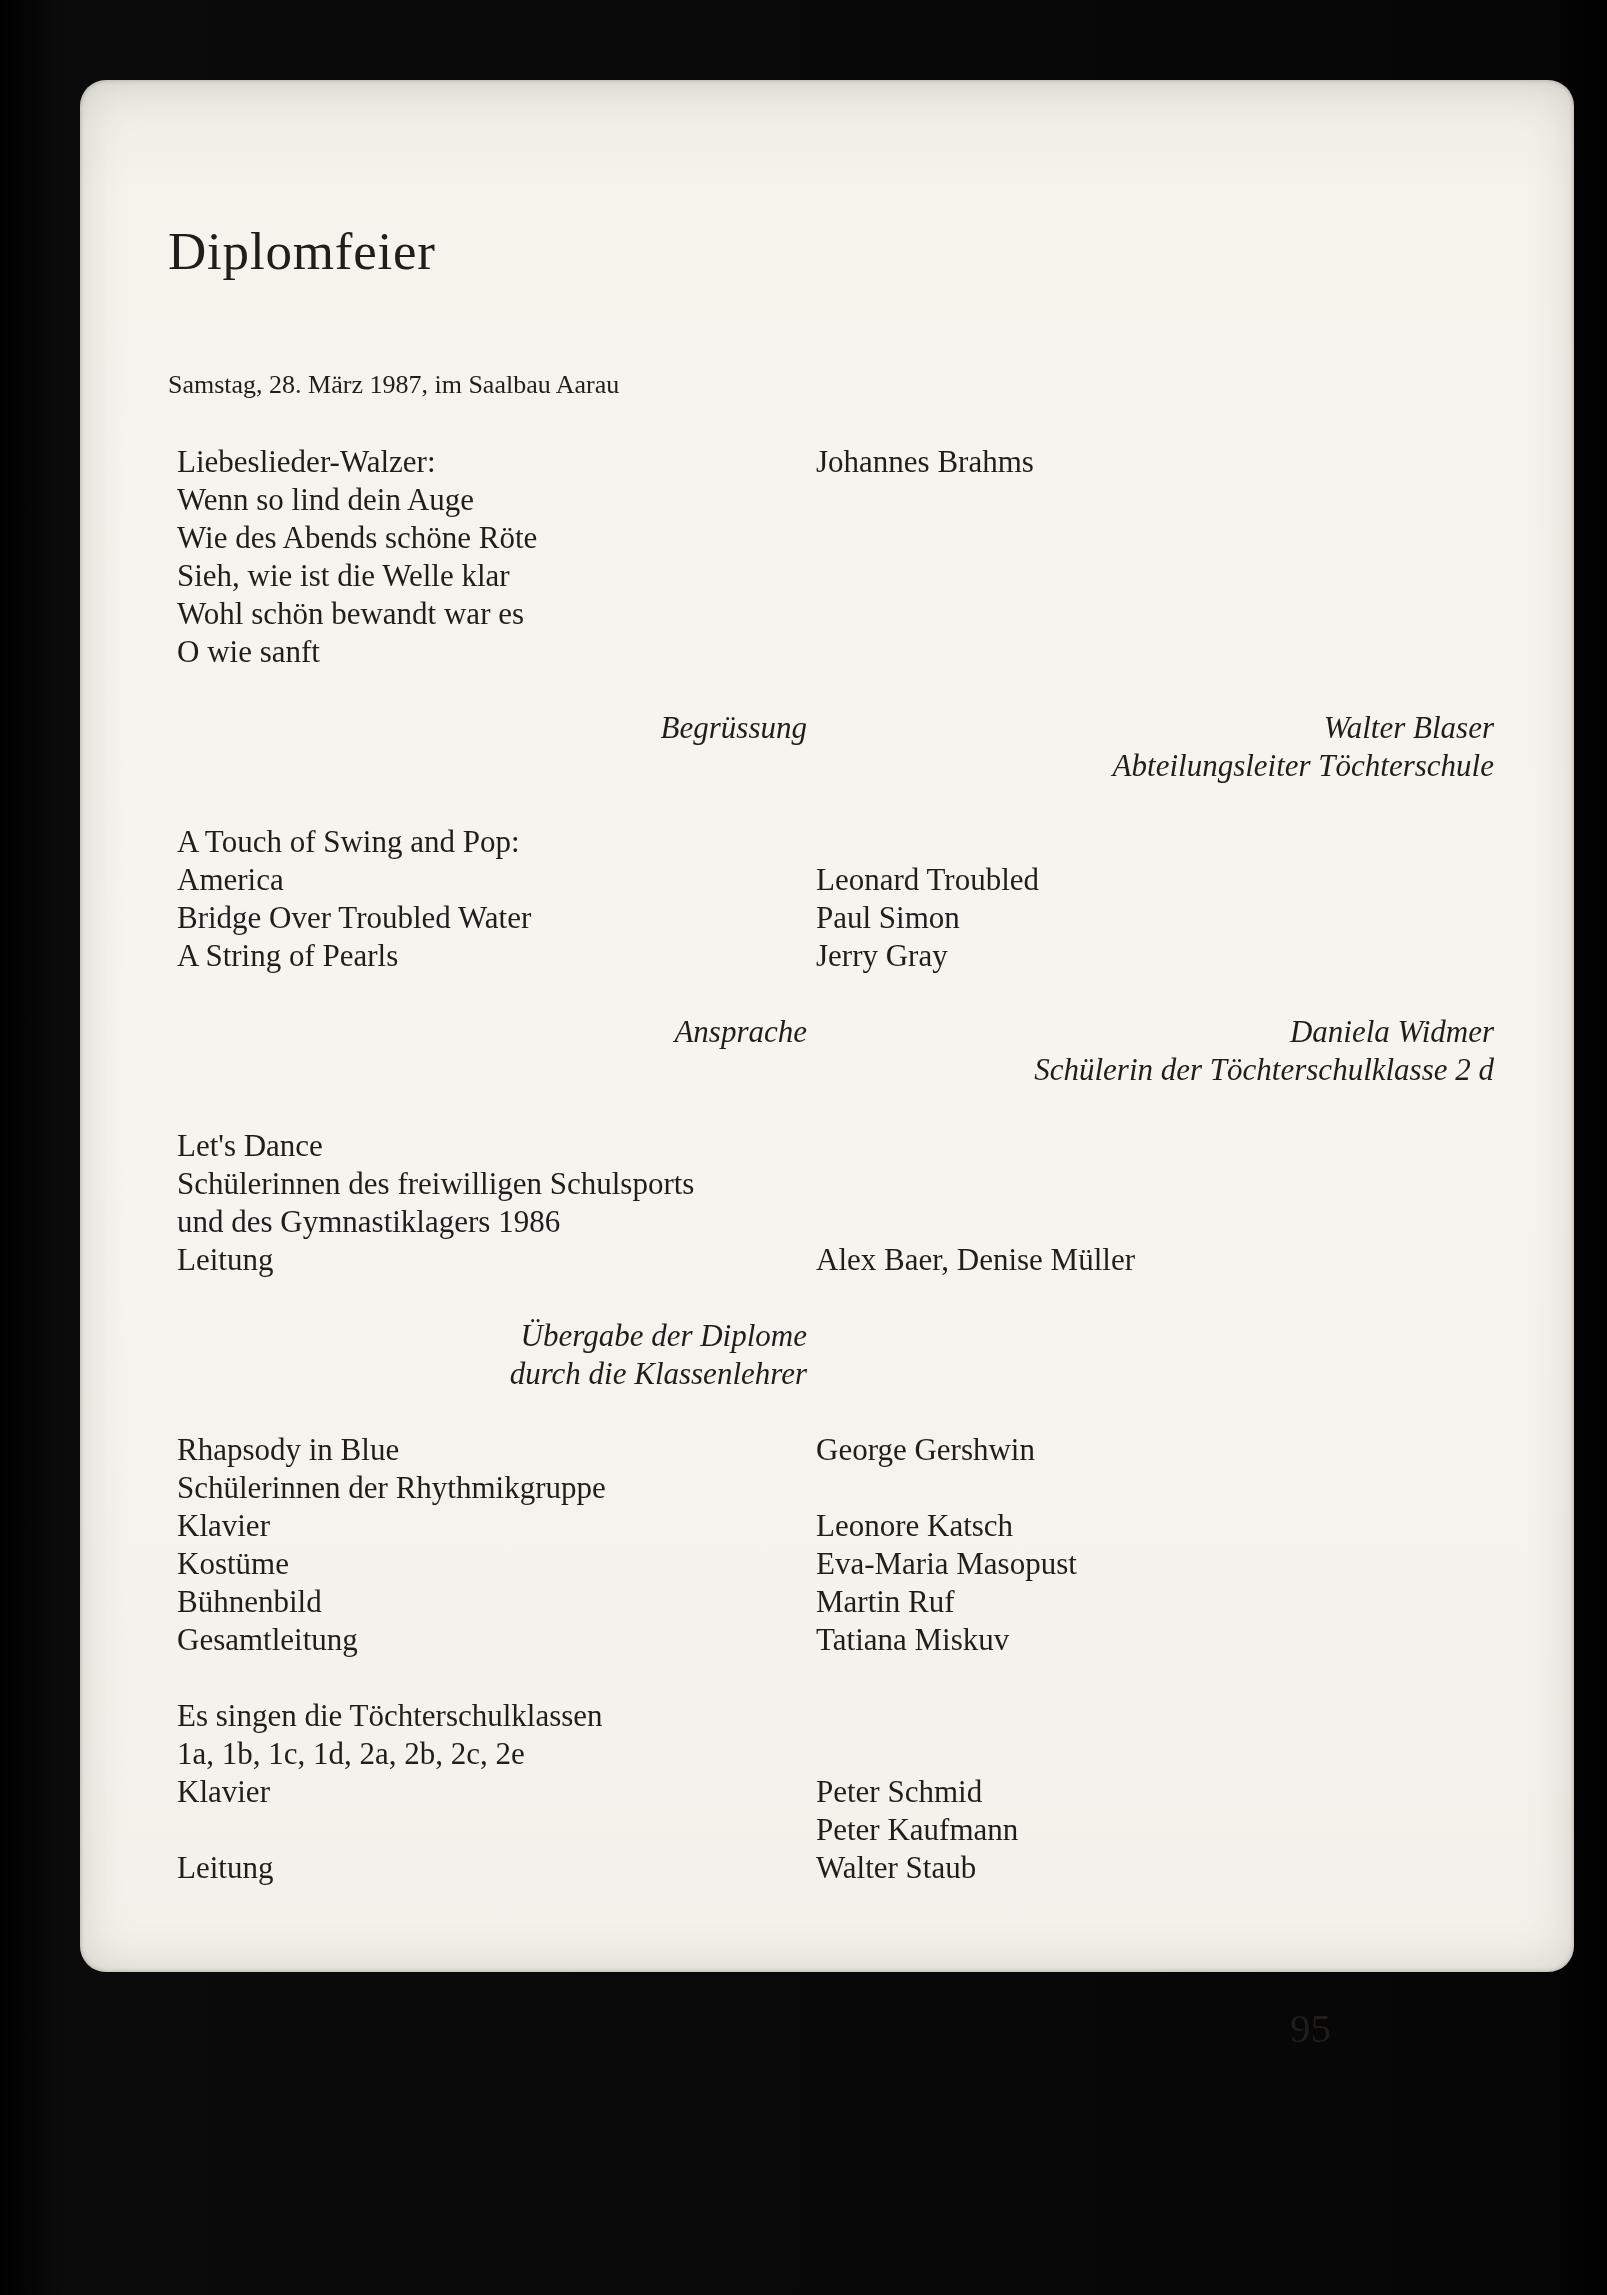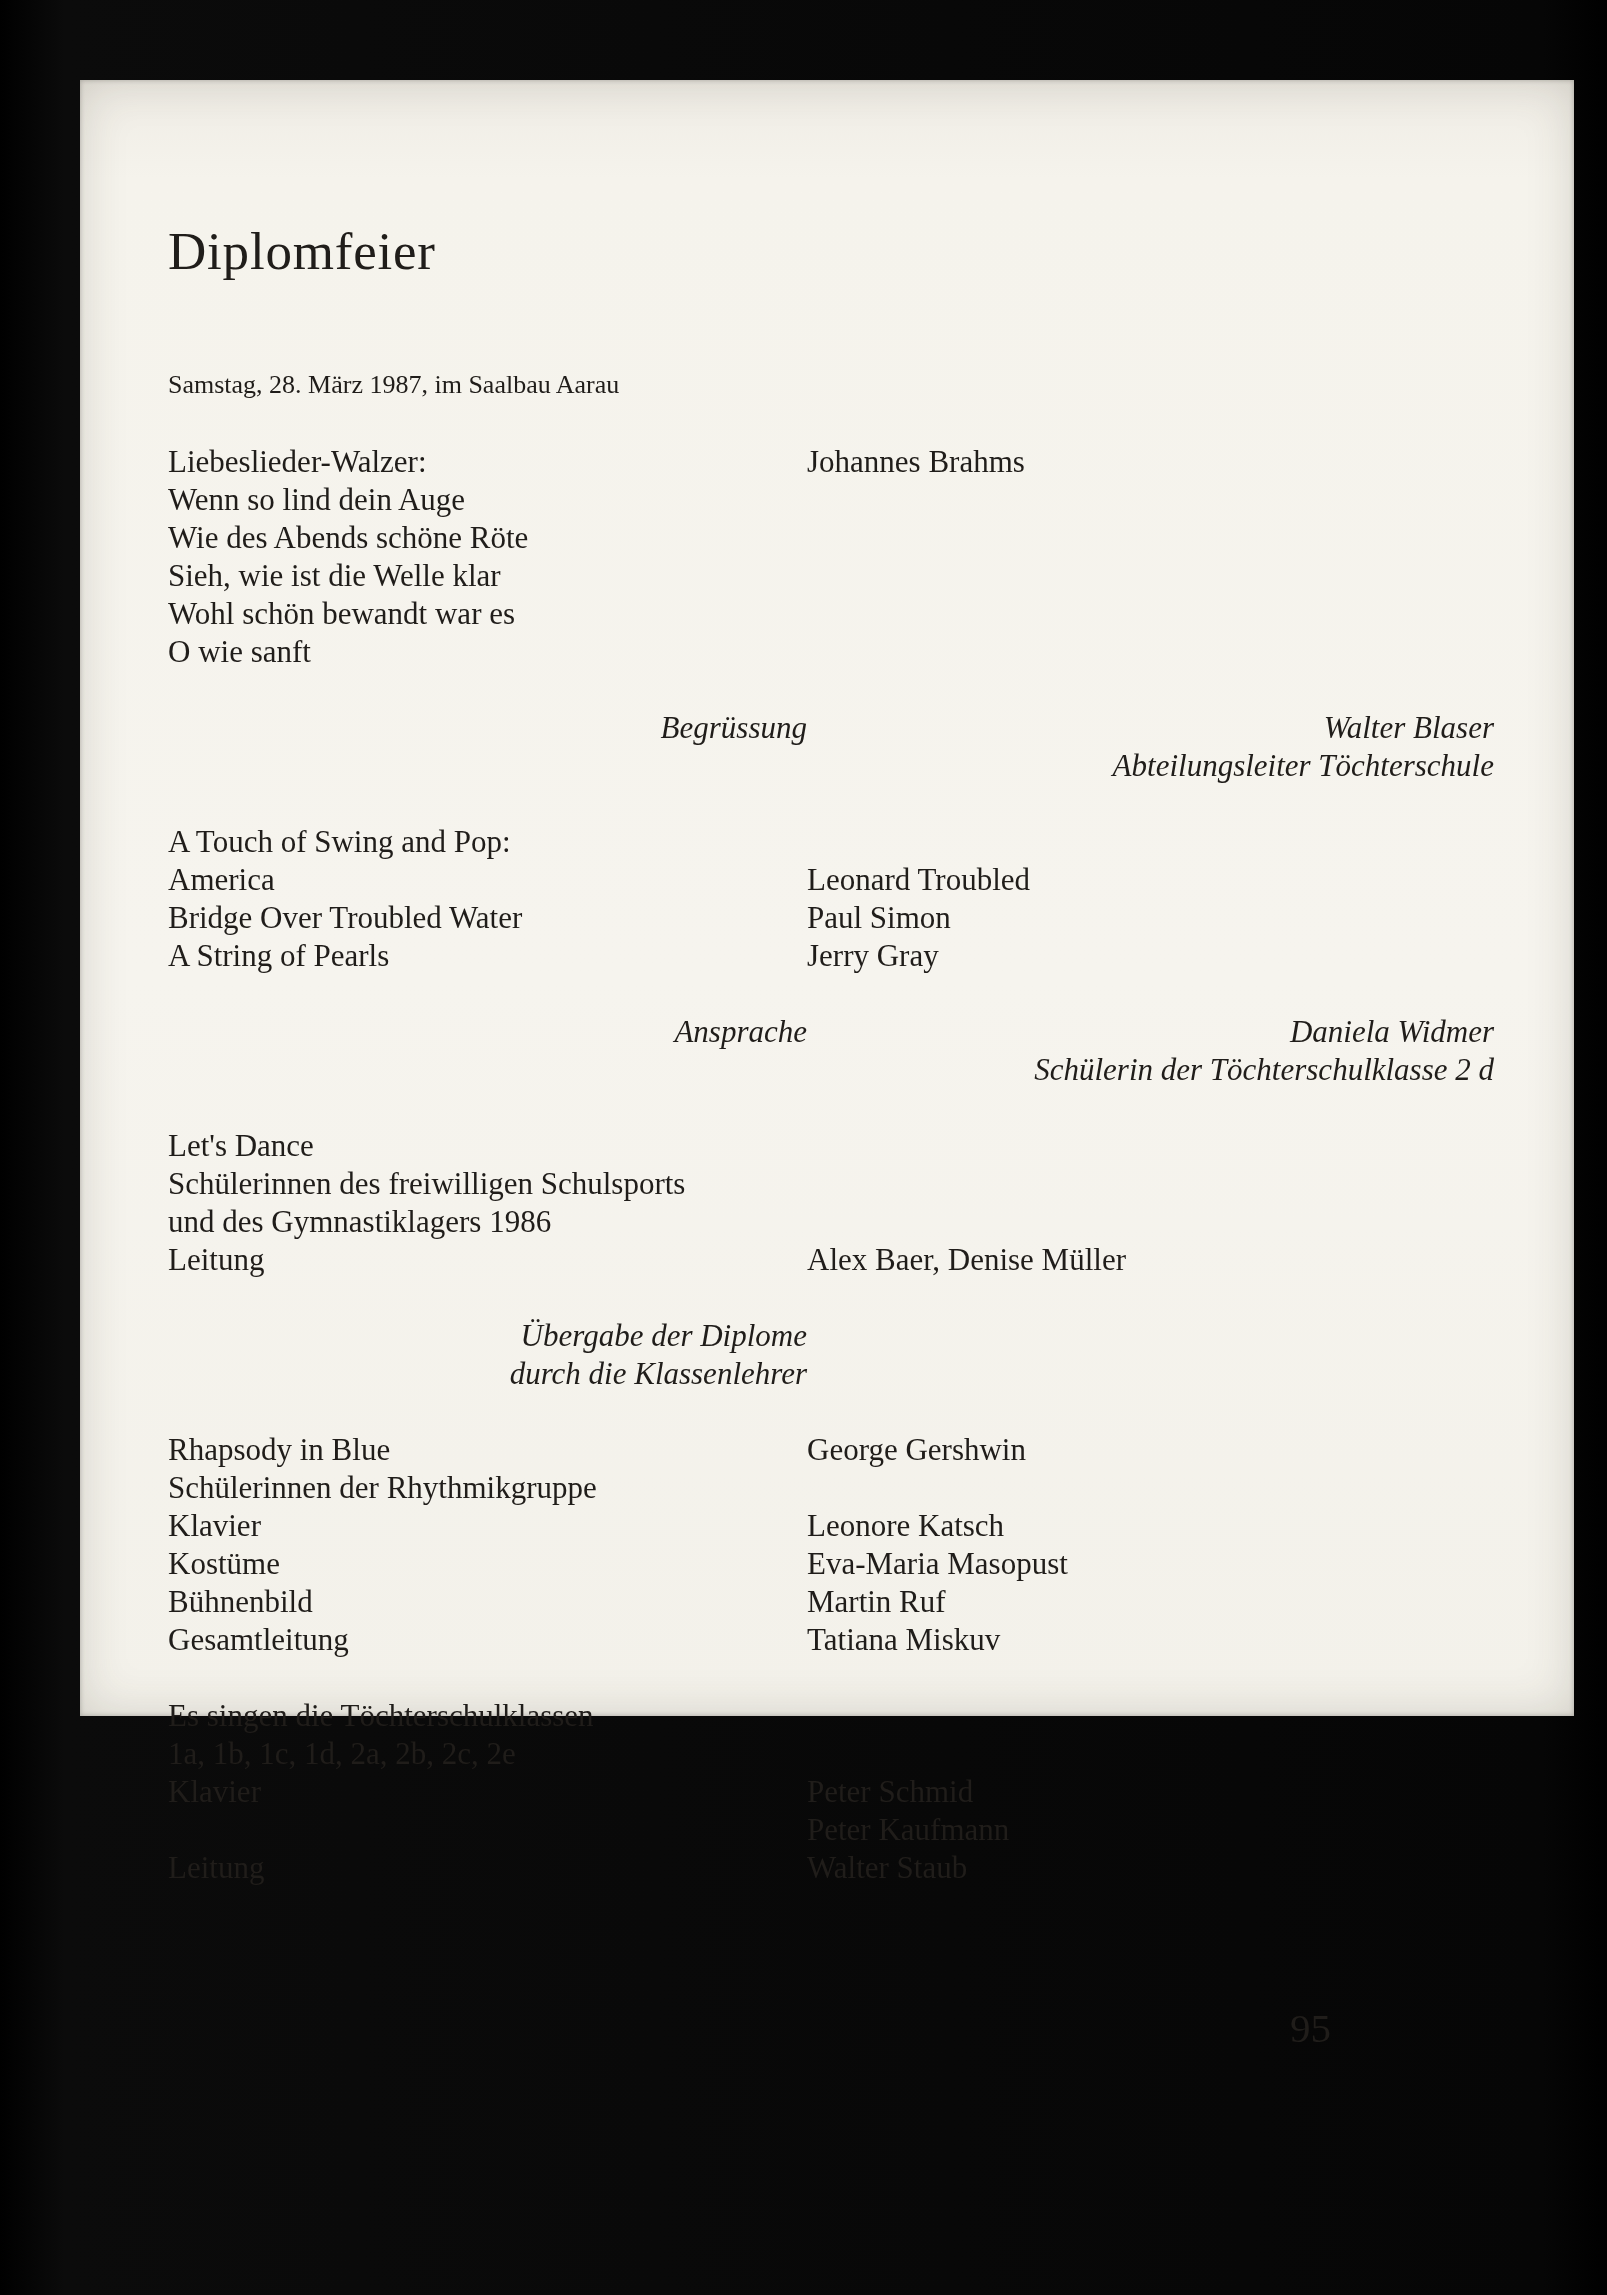--- a/index.html
+++ b/index.html
@@ -15,26 +15,27 @@
     width: 1607px;
     height: 2295px;
     background: linear-gradient(90deg, #000 0%, #0b0b0b 4%, #060606 96%, #000 100%);
     overflow: hidden;
   }
   .paper {
     position: absolute;
     left: 80px;
     top: 80px;
     width: 1494px;
-    height: 1636px;
+    height: 1892px;
     background: linear-gradient(180deg, #efece5 0%, #f5f3ec 6%, #f6f4ee 55%, #f3f1ea 100%);
     box-shadow: inset 0 0 48px rgba(60,55,40,0.18), inset 0 0 4.8px rgba(0,0,0,0.25);
     box-sizing: border-box;
     padding: 141px 80px 0 88px;
     color: #201d1a;
+    border-radius: 26px;
   }
   .title {
     font-size: 53px;
     font-weight: 400;
     line-height: 61px;
     letter-spacing: 0.8px;
     margin: 0 0 84px 0;
   }
   .subtitle {
     font-size: 26px;
@@ -45,20 +46,21 @@
     display: grid;
     grid-template-columns: 639px 1fr;
     margin: 0 0 38px 0;
   }
   .col { min-width: 0; }
   .line {
     font-size: 31px;
     line-height: 38px;
     min-height: 38px;
     white-space: nowrap;
+    margin-left: 9px;
   }
   .italic .line { font-style: italic; text-align: right; }
   .pagenum {
     position: absolute;
     left: 1210px;
     top: 1929px;
     font-size: 41px;
     line-height: 38px;
   }
 </style>

